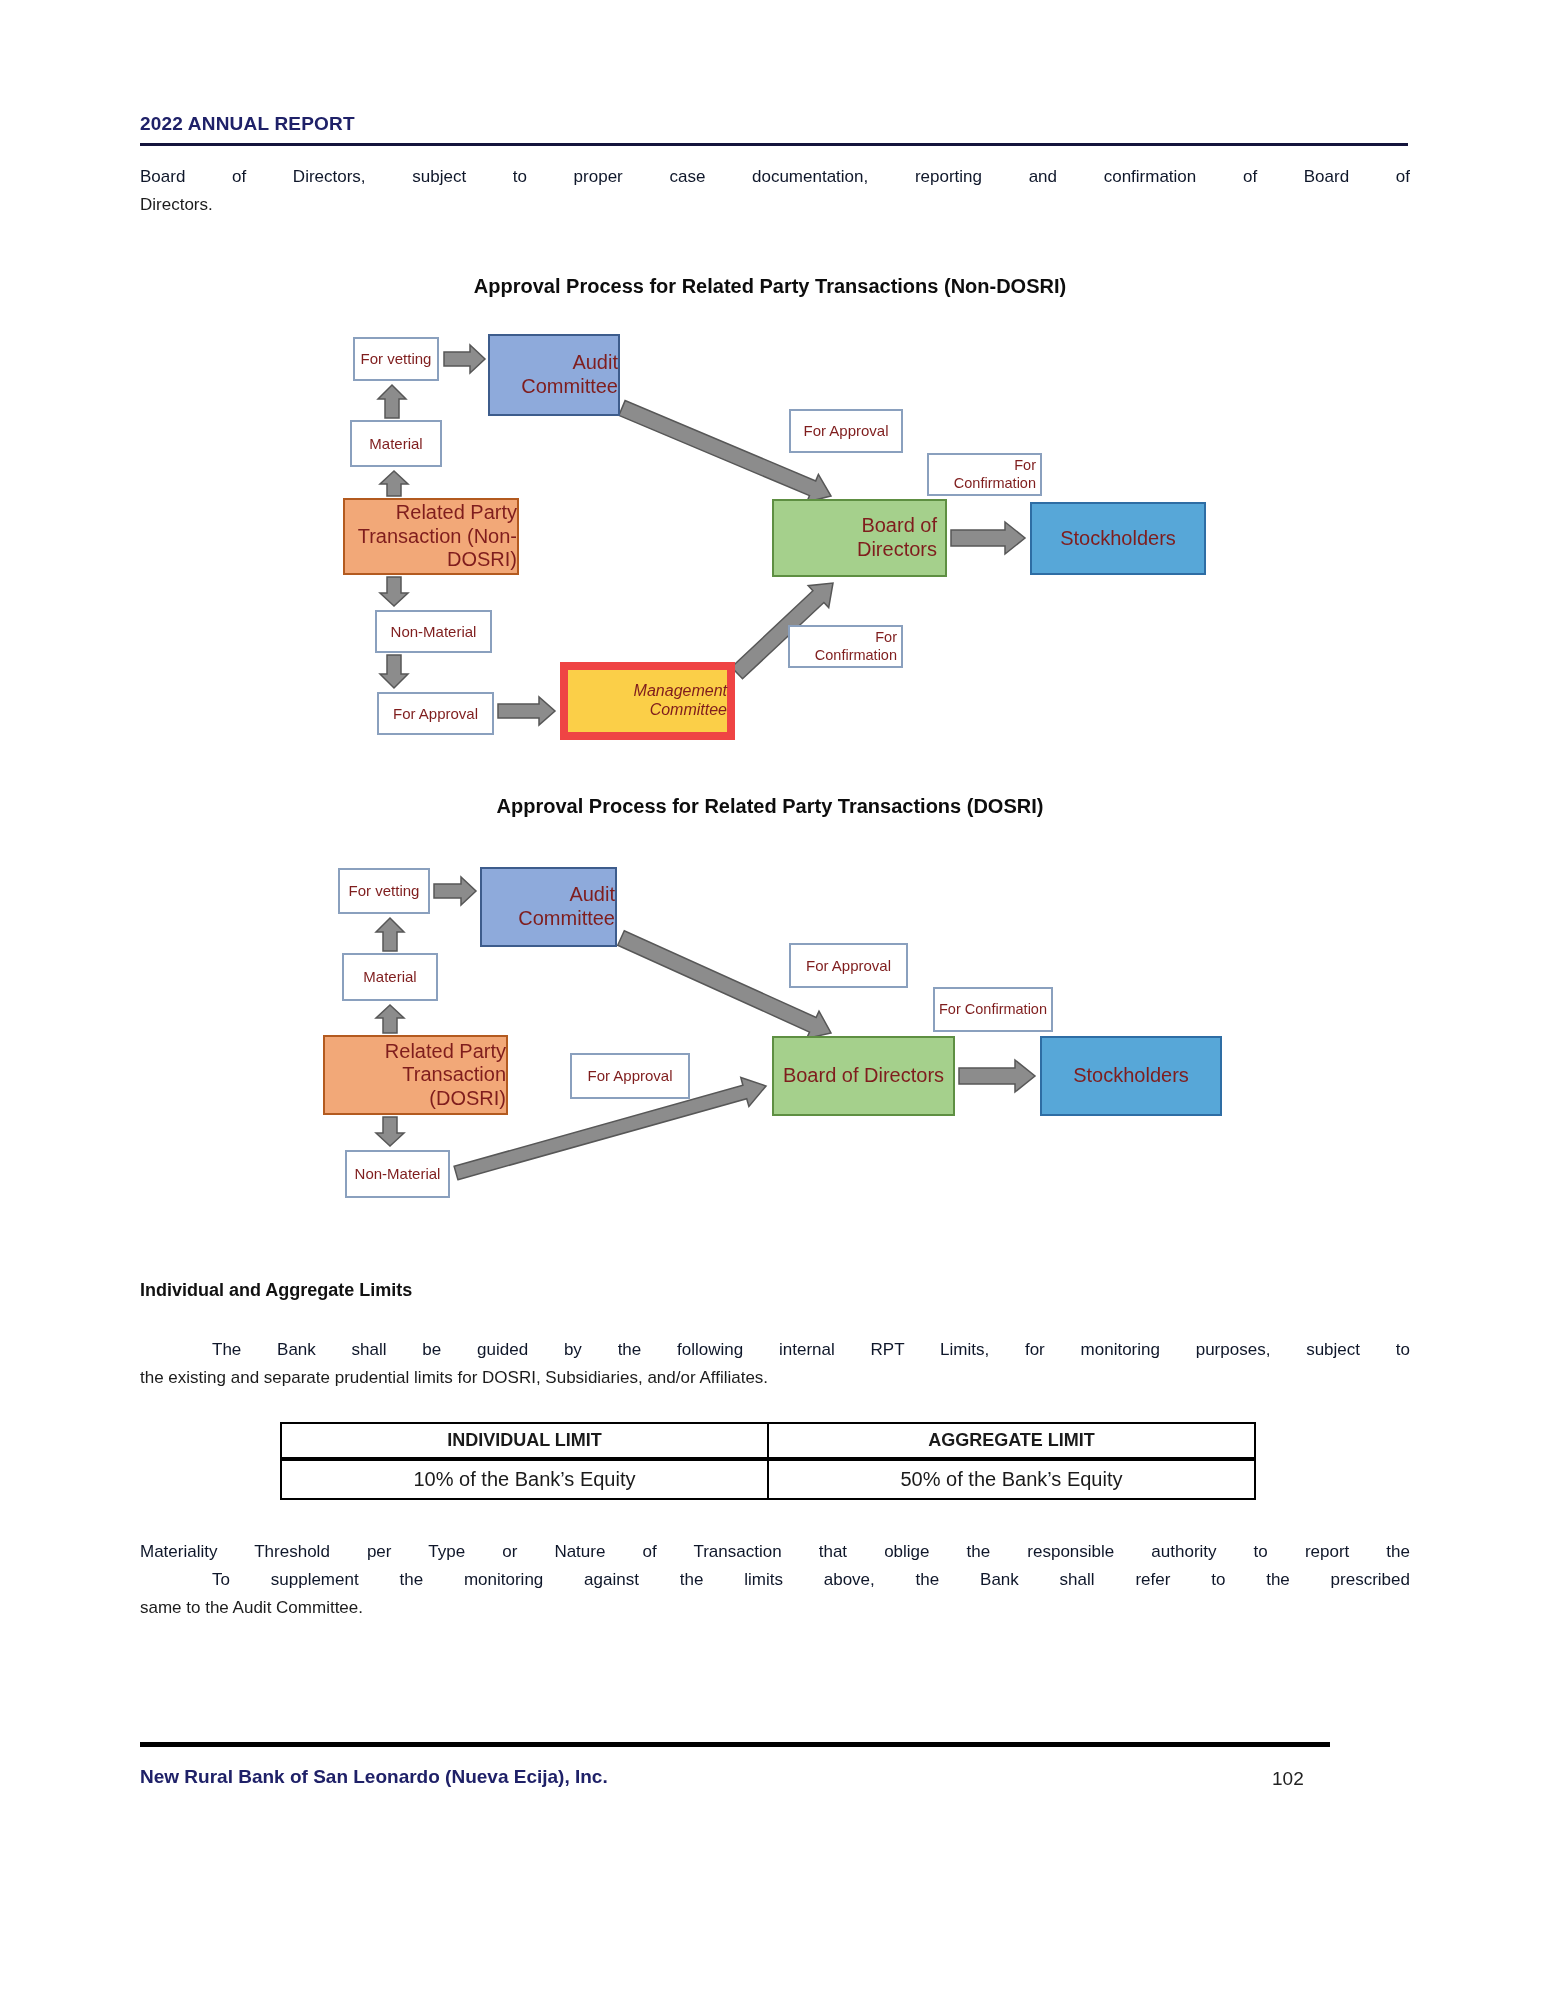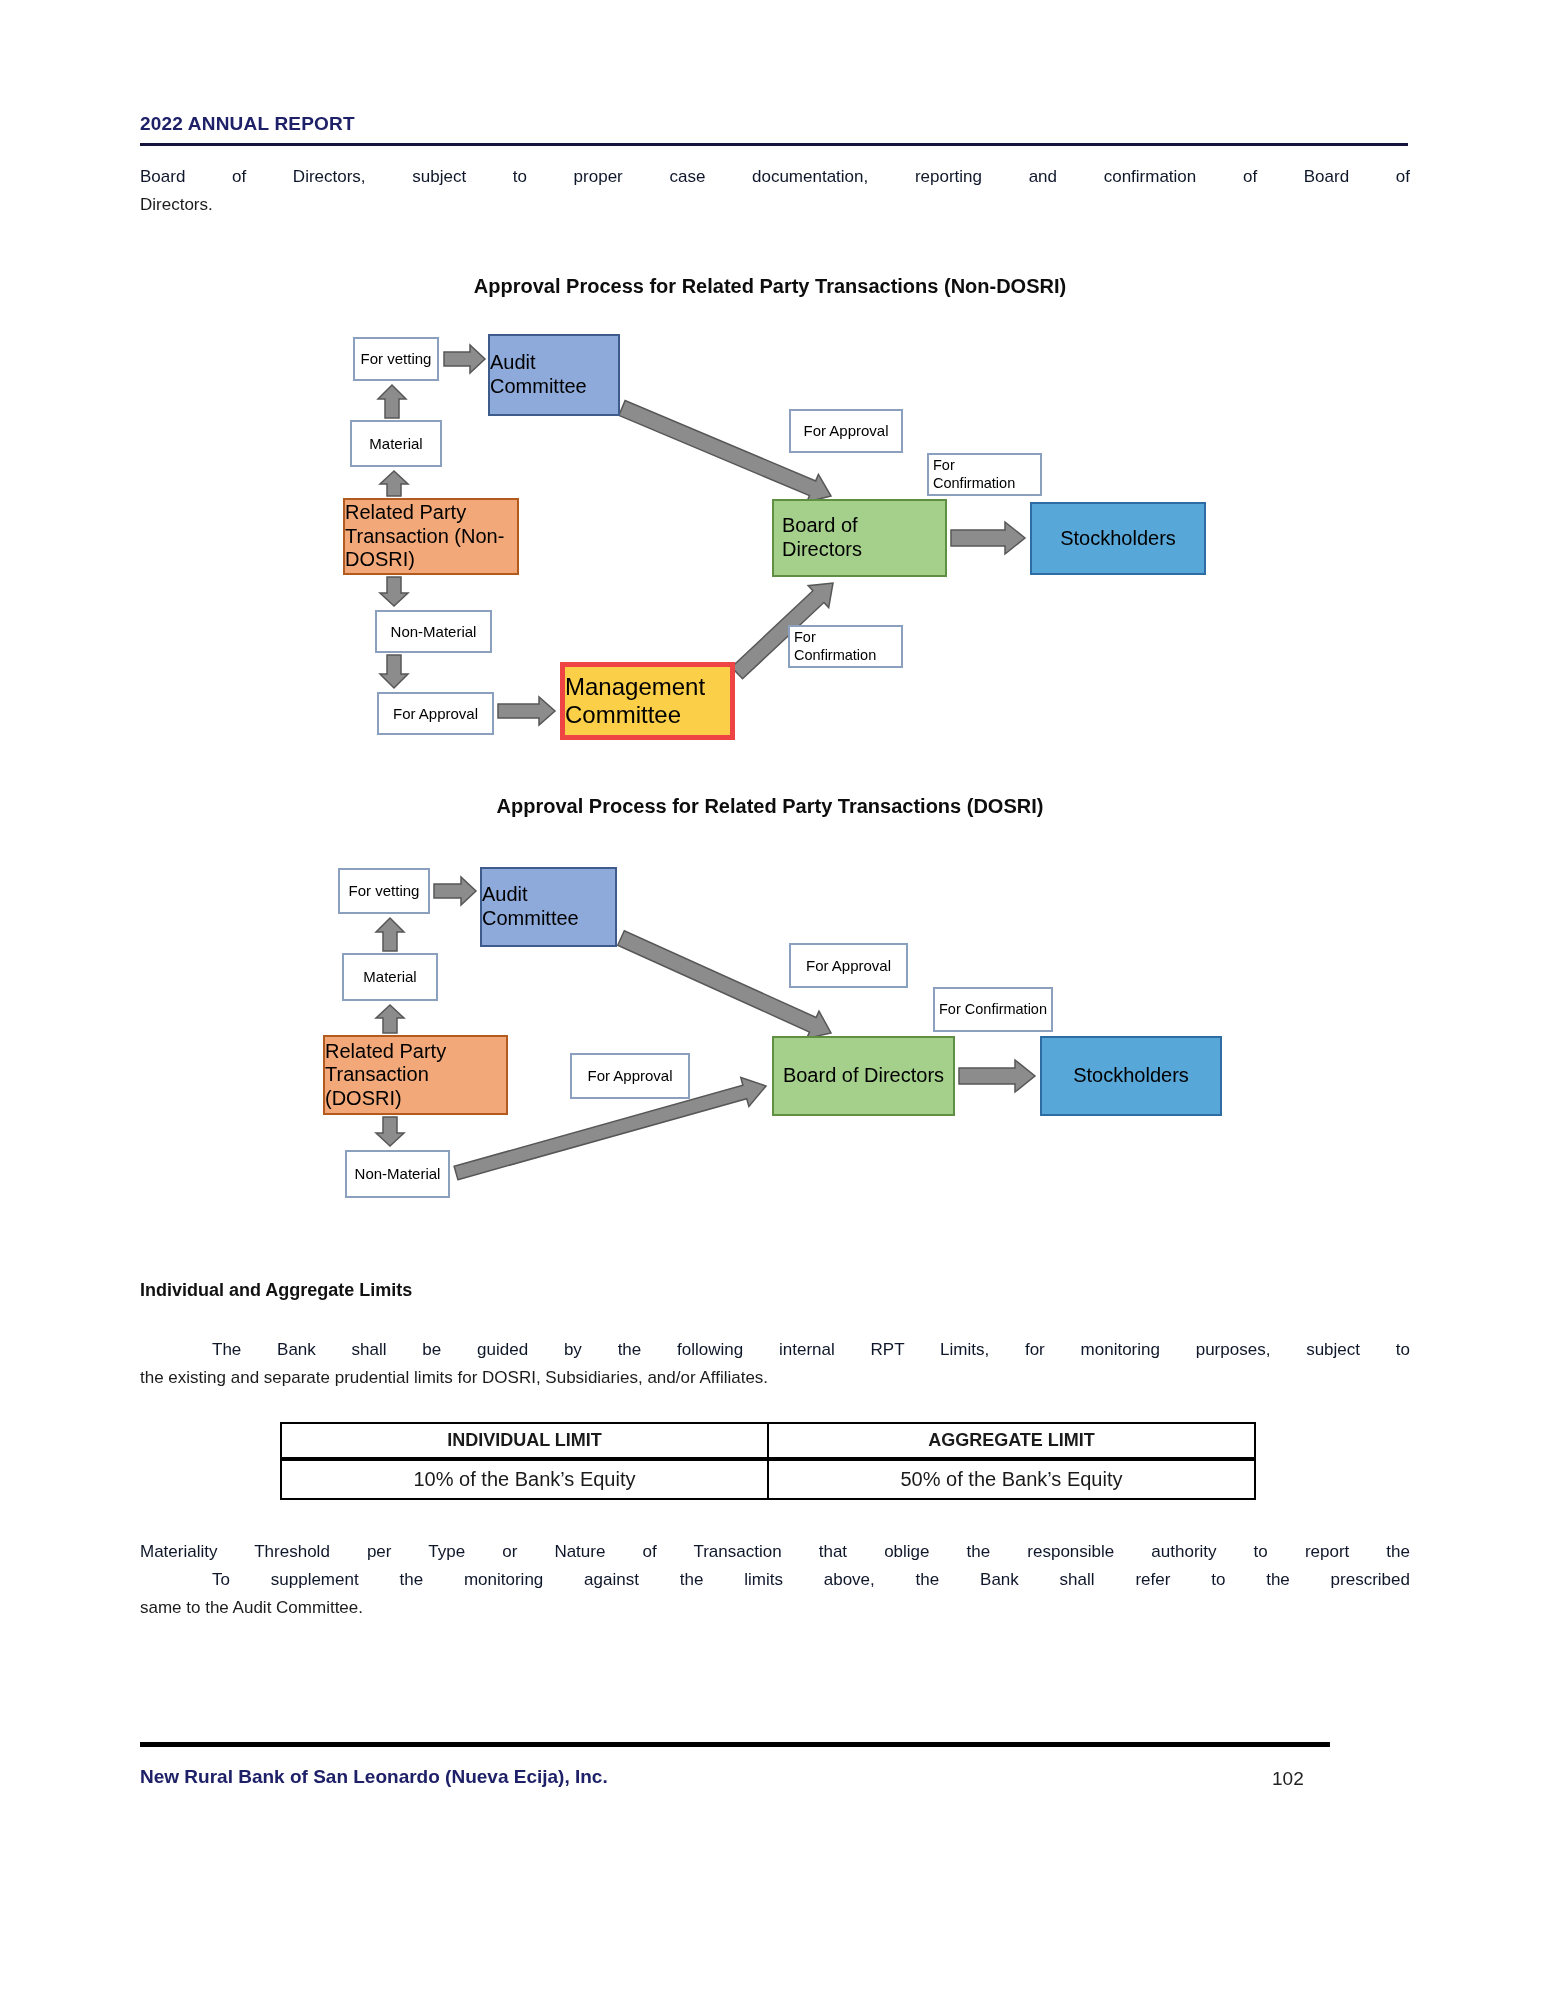--- a/index.html
+++ b/index.html
@@ -43,29 +43,29 @@
   
   .diagram { position:absolute; left:0; width:1547px; }
   .diagram svg { position:absolute; left:0; top:0; }
   .block-arrow { fill:#8C8C8C; stroke:#575757; stroke-width:1.5px; }
   .dtitle {
     position:absolute; left:140px; top:5px; width:1260px;
     text-align:center; font-size:20px; font-weight:bold; color:#0d0d0d;
   }
   .nbox {
     position:absolute; display:flex; align-items:center; justify-content:center;
-    text-align:left; line-height:1.18; color:#000000; z-index:2;
+    text-align:right; line-height:1.18; color:#7f1d1d; z-index:2;
   }
   .small-box {
     background:#ffffff; border:2px solid #8AA0BE; font-size:15px;
     padding:0 4px;
   }
   .box-audit { background:#8EAADB; border:2px solid #3D5C8C; font-size:20px; }
   .box-rpt   { background:#F2A878; border:2px solid #B35A1F; font-size:20px; }
-  .box-mgmt  { background:#FBCF48; border:5px solid #ef4444; font-size:24px; }
+  .box-mgmt  { background:#FBCF48; border:8px solid #ef4444; font-size:16px;font-style:italic; }
   .box-bod   { background:#A5D08C; border:2px solid #5E8F42; font-size:20px; padding:0 8px; }
   .box-stock { background:#57A7D8; border:2px solid #2E6DA4; font-size:20px; }
   
   .limits-table {
     position:absolute; left:280px; top:1422px; width:976px;
     border-collapse:collapse; table-layout:fixed;
   }
   .limits-table th, .limits-table td {
     border:2px solid #000; text-align:center; vertical-align:middle;
   }

